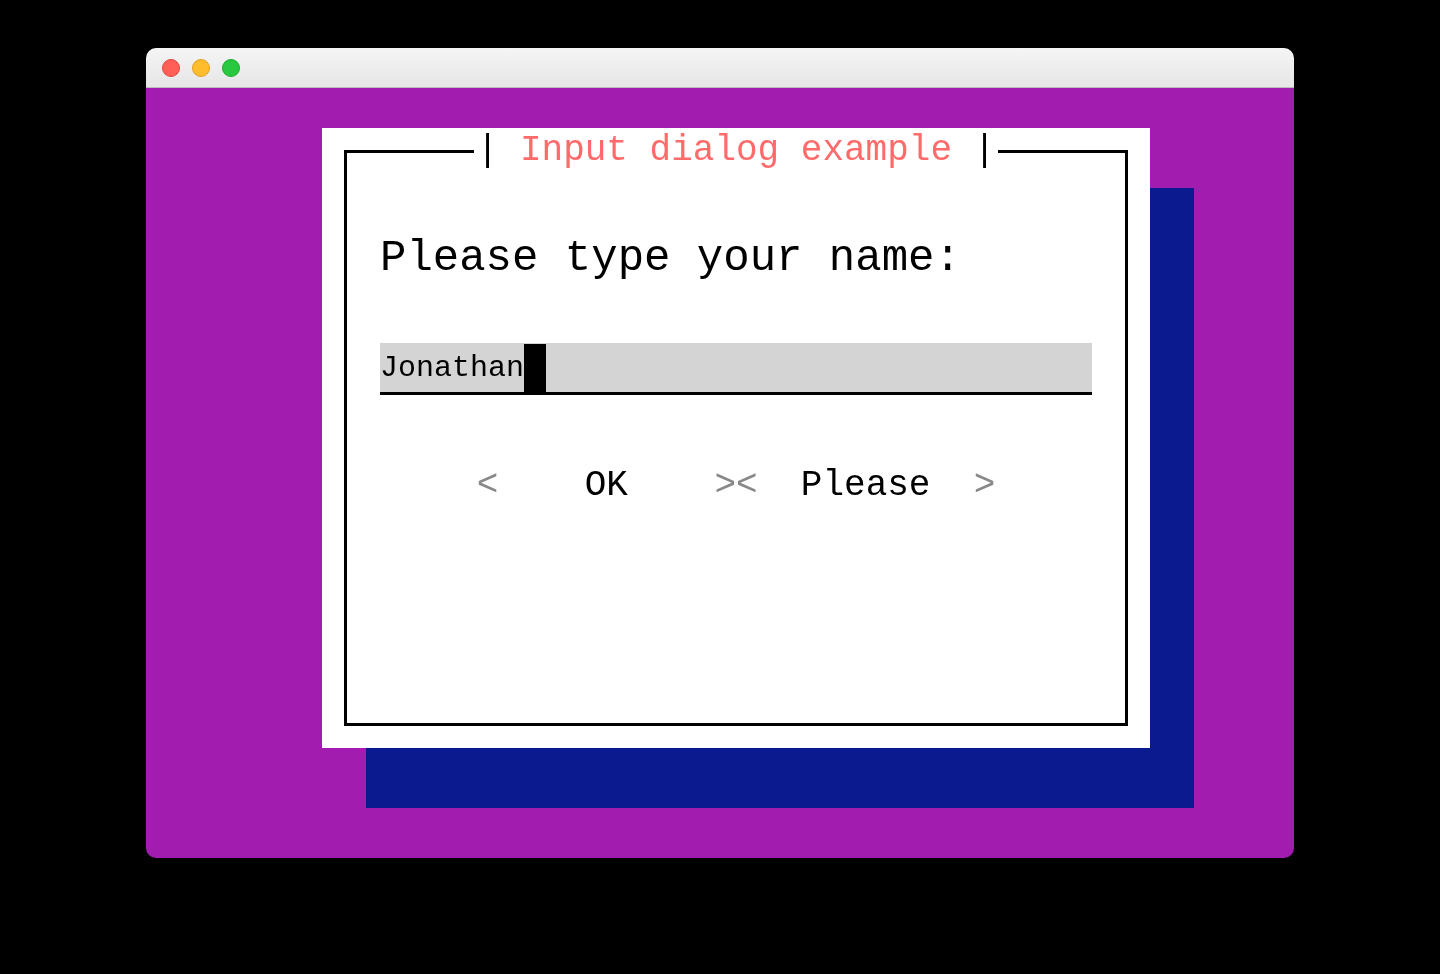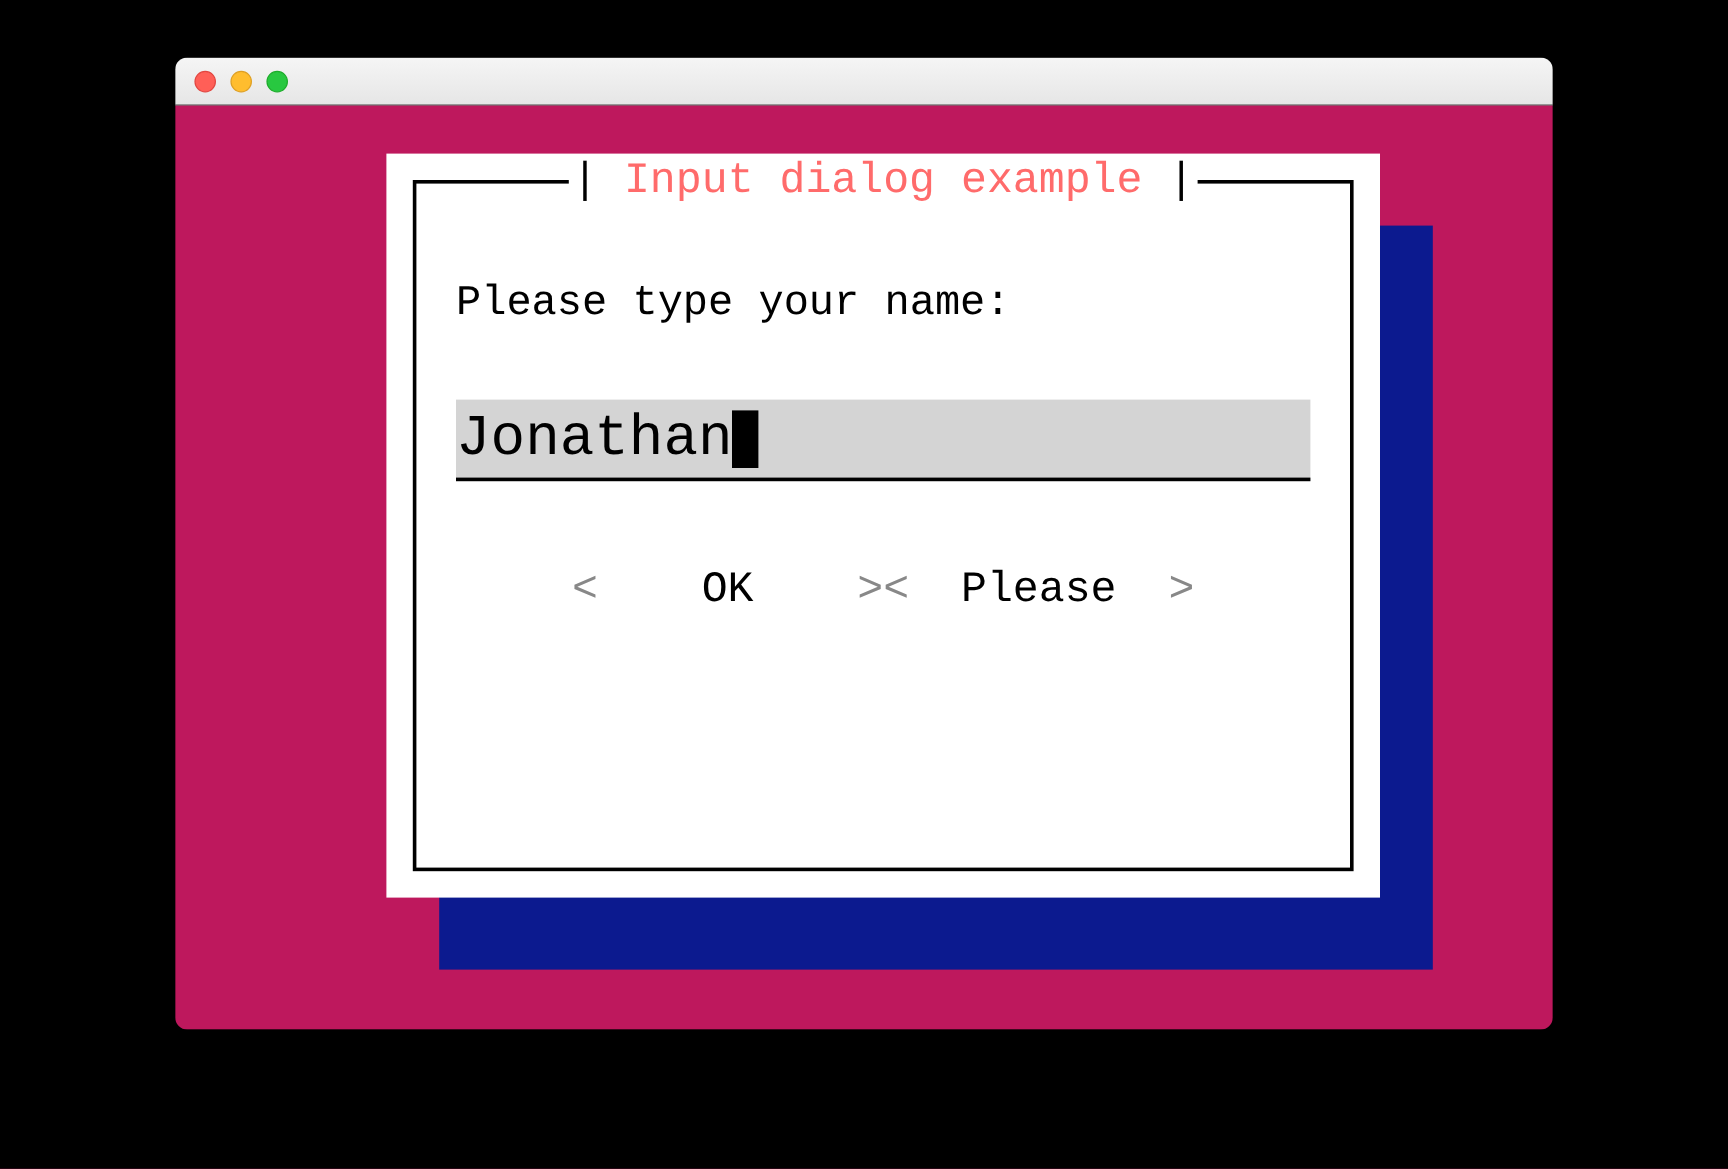--- a/index.html
+++ b/index.html
@@ -40,21 +40,21 @@
       width: 18px;
       height: 18px;
       border-radius: 50%;
     }
 
     .close-light { background: #ff5f57; border: 1px solid #e24640; }
     .min-light { background: #ffbd2e; border: 1px solid #dfa023; }
     .max-light { background: #28c840; border: 1px solid #1dad2b; }
 
     .terminal {
-      background: #be185d;
+      background: #a21caf;
       width: 100%;
       height: 770px;
       position: relative;
     }
 
     .dialog-shadow {
       position: absolute;
       top: 100px;
       left: 220px;
       width: 828px;
@@ -103,33 +103,33 @@
 
     .dialog-title .title-text {
       color: #ff6b6b;
     }
 
     .dialog-content {
       padding: 80px 33px 0 33px;
     }
 
     .prompt {
-      font-size: 35px;
+      font-size: 44px;
       color: #000;
       margin-bottom: 60px;
     }
 
     .input-wrap {
       position: relative;
       background: #d4d4d4;
-      height: 68px;
+      height: 52px;
       border-bottom: 3px solid #000;
       display: flex;
       align-items: center;
-      font-size: 48px;
+      font-size: 30px;
       margin-bottom: 70px;
     }
 
     .input-text {
       color: #000;
       white-space: pre;
     }
 
     .cursor {
       display: inline-block;

